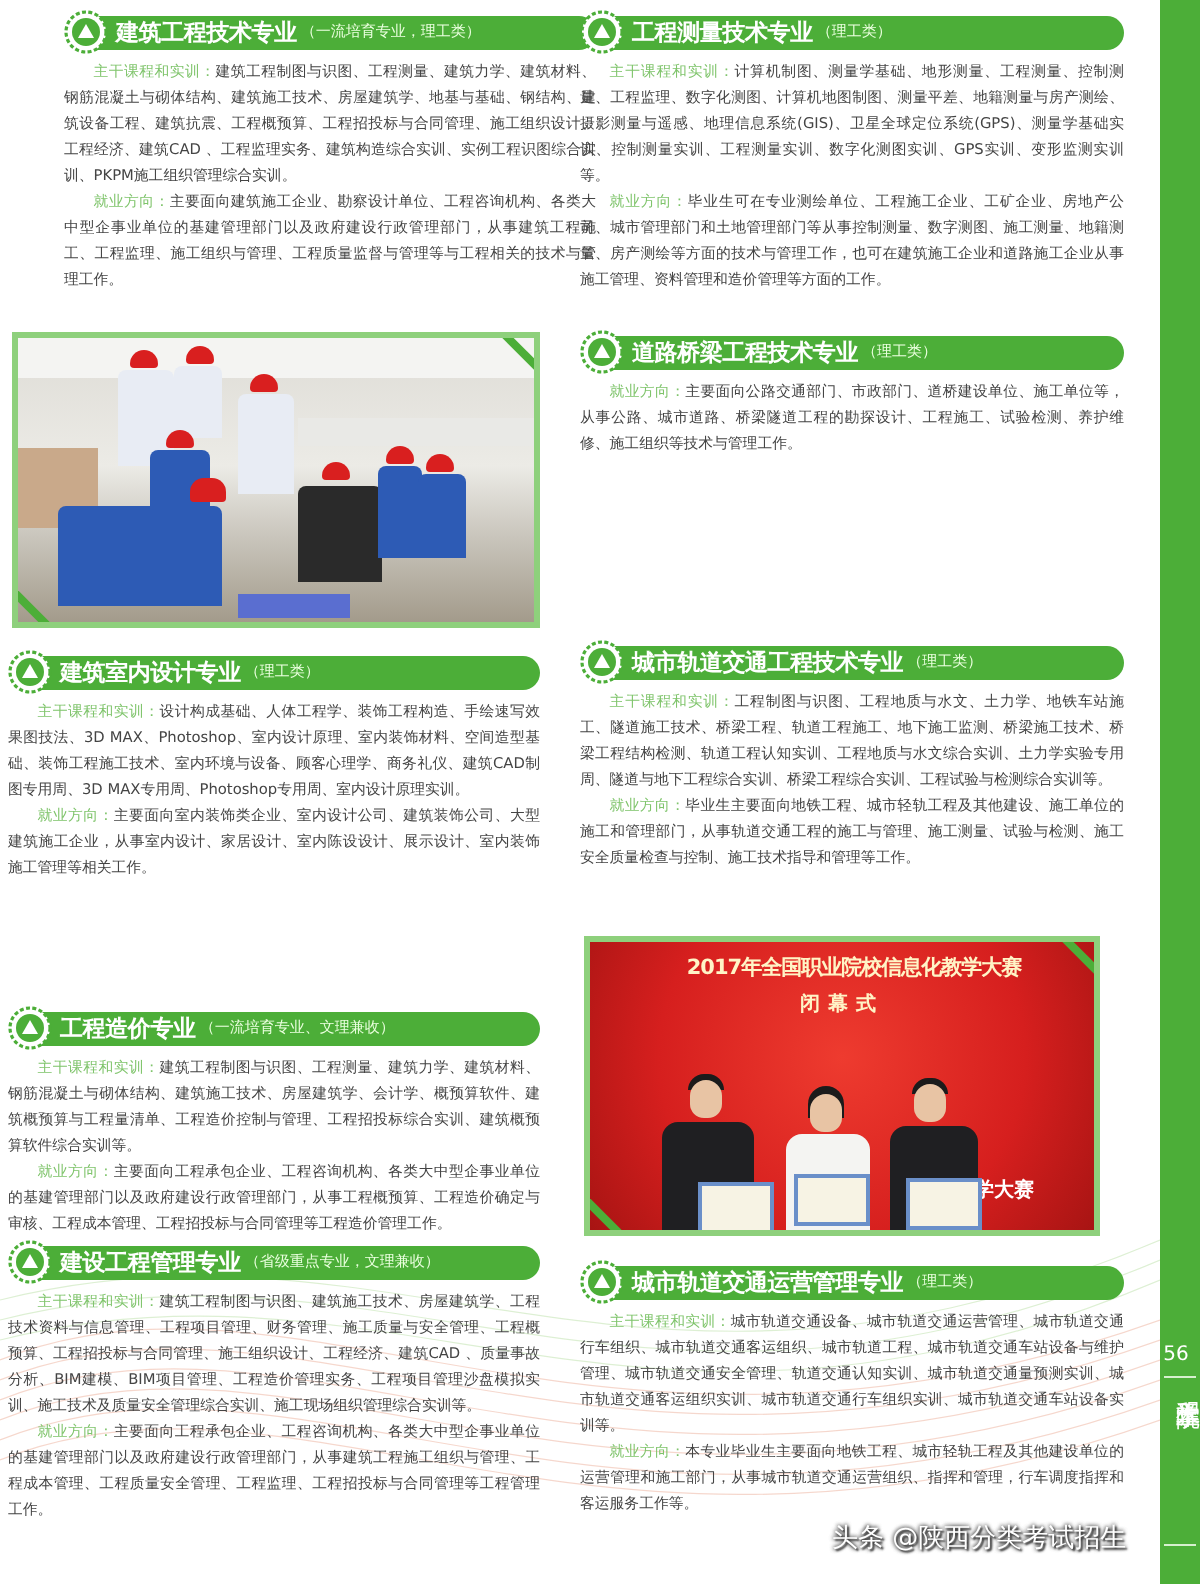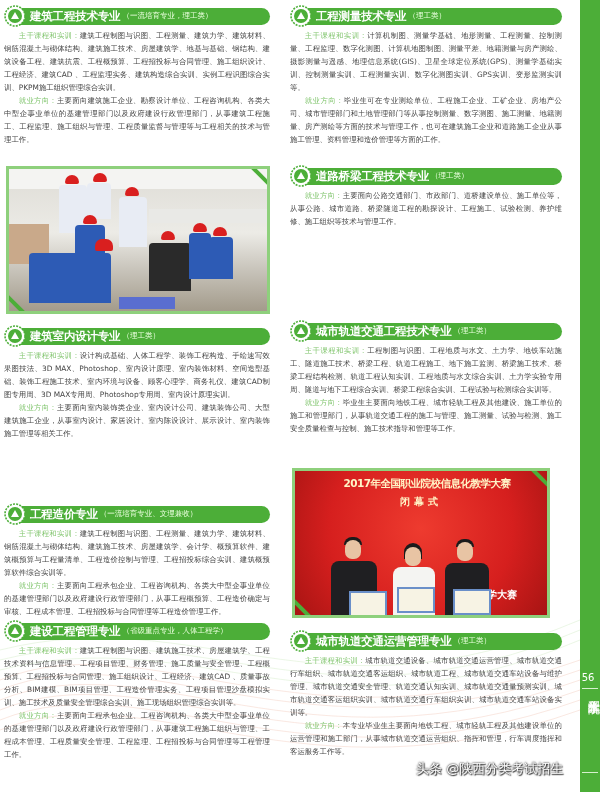--- a/index.html
+++ b/index.html
@@ -119,21 +119,21 @@
     </g>
     <g fill="none" stroke="#d5ecc9" stroke-width="0.6" opacity="0.8">
       <path d="M0,90 C200,40 320,170 580,60"></path>
       <path d="M0,100 C200,50 320,180 580,70"></path>
       <path d="M0,110 C200,60 320,190 580,80"></path>
     </g>
   </svg>
 
   <div class="col col-left">
 
-    <div class="section" style="top:6px;">
+    <div class="section" style="top:6px;margin-left:28px;">
       <div class="hdr">
         <div class="hdr-bar"></div>
         <div class="gear">
           <svg width="22" height="22" viewBox="0 0 22 22">
               <circle cx="11" cy="11" r="10" fill="#ffffff" stroke="#4cae38" stroke-width="1.6" stroke-dasharray="2 1.2"></circle>
               <circle cx="11" cy="11" r="7" fill="#4cae38"></circle>
               <path d="M7,14 L11,7 L15,14 Z" fill="#ffffff"></path>
             </svg>
         </div>
         <span class="hdr-title">建筑工程技术专业</span>
@@ -230,21 +230,21 @@
       <div class="hdr">
         <div class="hdr-bar"></div>
         <div class="gear">
           <svg width="22" height="22" viewBox="0 0 22 22">
               <circle cx="11" cy="11" r="10" fill="#ffffff" stroke="#4cae38" stroke-width="1.6" stroke-dasharray="2 1.2"></circle>
               <circle cx="11" cy="11" r="7" fill="#4cae38"></circle>
               <path d="M7,14 L11,7 L15,14 Z" fill="#ffffff"></path>
             </svg>
         </div>
         <span class="hdr-title">建设工程管理专业</span>
-        <span class="hdr-tag">（省级重点专业，人体工程学）</span>
+        <span class="hdr-tag">（省级重点专业，文理兼收）</span>
       </div>
       <div class="body-text">
         <p class="para"><span class="label">主干课程和实训：</span><span>建筑工程制图与识图、建筑施工技术、房屋建筑学、工程技术资料与信息管理、工程项目管理、财务管理、施工质量与安全管理、工程概预算、工程招投标与合同管理、施工组织设计、工程经济、建筑CAD 、质量事故分析、BIM建模、BIM项目管理、工程造价管理实务、工程项目管理沙盘模拟实训、施工技术及质量安全管理综合实训、施工现场组织管理综合实训等。</span></p>
         <p class="para"><span class="label">就业方向：</span><span>主要面向工程承包企业、工程咨询机构、各类大中型企事业单位的基建管理部门以及政府建设行政管理部门，从事建筑工程施工组织与管理、工程成本管理、工程质量安全管理、工程监理、工程招投标与合同管理等工程管理工作。</span></p>
       </div>
     </div>
   </div>
 
   <div class="col col-right">
 

